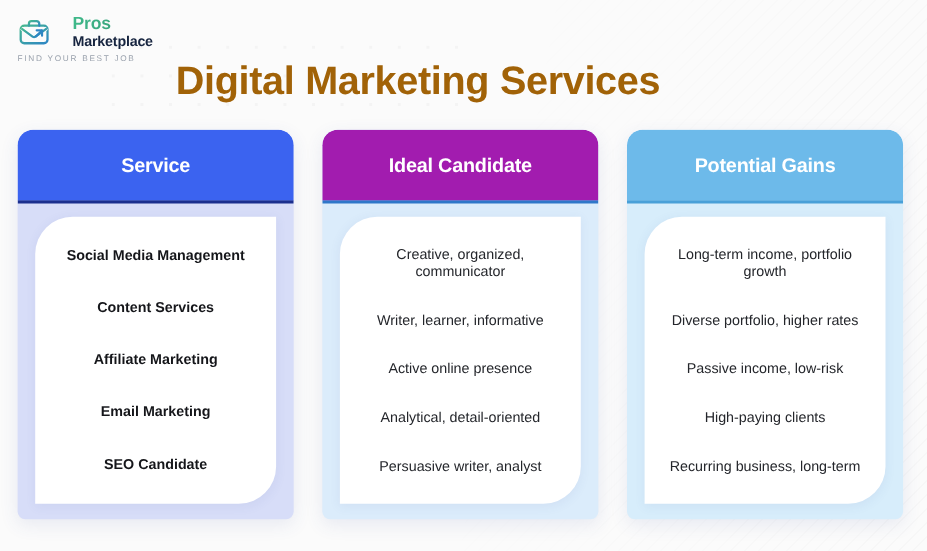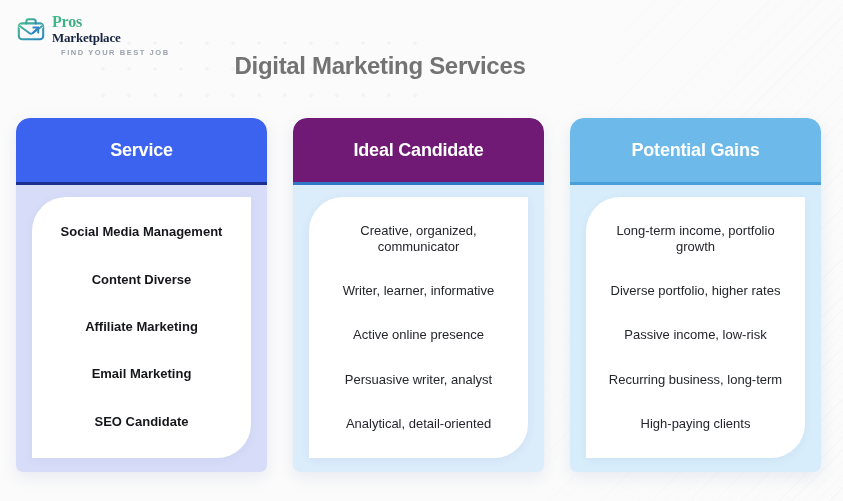--- a/index.html
+++ b/index.html
@@ -42,21 +42,21 @@
   
   .logo {
     position: absolute;
     left: 16px;
     top: 14px;
     z-index: 3;
     display: flex;
     flex-direction: column;
     align-items: flex-start;
   }
-  .logo-main { display: flex; align-items: center; gap: 6px; font-family: Liberation Serif, serif; }
+  .logo-main { display: flex; align-items: center; gap: 20px; }
   .logo-mark { width: 30px; height: 30px; display: block; flex: none; }
   .logo-words { display: flex; flex-direction: column; line-height: 1.02; }
   .logo-pros {
     font-size: 16px;
     font-weight: bold;
     letter-spacing: -0.2px;
     background: linear-gradient(90deg, #3fb98a 0%, #3aa77f 45%, #2b7fb8 100%);
     -webkit-background-clip: text;
     background-clip: text;
     color: transparent;
@@ -66,33 +66,32 @@
     font-weight: bold;
     color: #16243f;
     letter-spacing: -0.2px;
     text-align: right;
   }
   .logo-tag {
     margin-top: 4px;
     font-size: 7.5px;
     letter-spacing: 1.55px;
     color: #9aa2ad;
-    font-weight: bold;
-    margin-left: 45px;
+    font-weight: normal;
   }
 
   .page-title {
     position: absolute;
     top: 52px;
     left: 0;
     width: 760px;
     text-align: center;
-    font-size: 24px;
-    font-weight: bold;
-    color: #737373;
+    font-size: 36px;
+    font-weight: bold;
+    color: #a16207;
     letter-spacing: -0.3px;
     z-index: 2;
   }
 
   
   .columns {
     position: absolute;
     top: 118px;
     left: 16px;
     width: 811px;
@@ -194,49 +193,49 @@
 <h1 class="page-title">Digital Marketing Services</h1>
 
 <div class="columns">
 
   <div class="column col-shadow" style="background: rgb(215, 221, 248);">
     <div class="col-head" style="background: rgb(59, 99, 240);">Service</div>
     <div class="col-rule" style="background: rgb(27, 47, 142);"></div>
     <div class="col-body-wrap">
       <div class="col-card">
         <div class="cell cell-bold">Social Media Management</div>
-        <div class="cell cell-bold">Content Diverse</div>
+        <div class="cell cell-bold">Content Services</div>
         <div class="cell cell-bold">Affiliate Marketing</div>
         <div class="cell cell-bold">Email Marketing</div>
         <div class="cell cell-bold">SEO Candidate</div>
       </div>
     </div>
   </div>
 
   <div class="column col-shadow" style="background: rgb(219, 236, 251);">
-    <div class="col-head" style="background: #701a75;">Ideal Candidate</div>
+    <div class="col-head" style="background: #a21caf;">Ideal Candidate</div>
     <div class="col-rule" style="background: rgb(47, 119, 201);"></div>
     <div class="col-body-wrap">
       <div class="col-card">
         <div class="cell cell-reg">Creative, organized, communicator</div>
         <div class="cell cell-reg">Writer, learner, informative</div>
         <div class="cell cell-reg">Active online presence</div>
+        <div class="cell cell-reg">Analytical, detail-oriented</div>
         <div class="cell cell-reg">Persuasive writer, analyst</div>
-        <div class="cell cell-reg">Analytical, detail-oriented</div>
       </div>
     </div>
   </div>
 
   <div class="column col-shadow" style="background: rgb(215, 237, 251); justify-content: flex-end;">
     <div class="col-head" style="background: rgb(109, 186, 234);">Potential Gains</div>
     <div class="col-rule" style="background: rgb(73, 160, 216);"></div>
     <div class="col-body-wrap">
       <div class="col-card">
         <div class="cell cell-reg">Long-term income, portfolio growth</div>
         <div class="cell cell-reg">Diverse portfolio, higher rates</div>
         <div class="cell cell-reg">Passive income, low-risk</div>
+        <div class="cell cell-reg">High-paying clients</div>
         <div class="cell cell-reg">Recurring business, long-term</div>
-        <div class="cell cell-reg">High-paying clients</div>
       </div>
     </div>
   </div>
 
 </div>
 
 </body></html>

